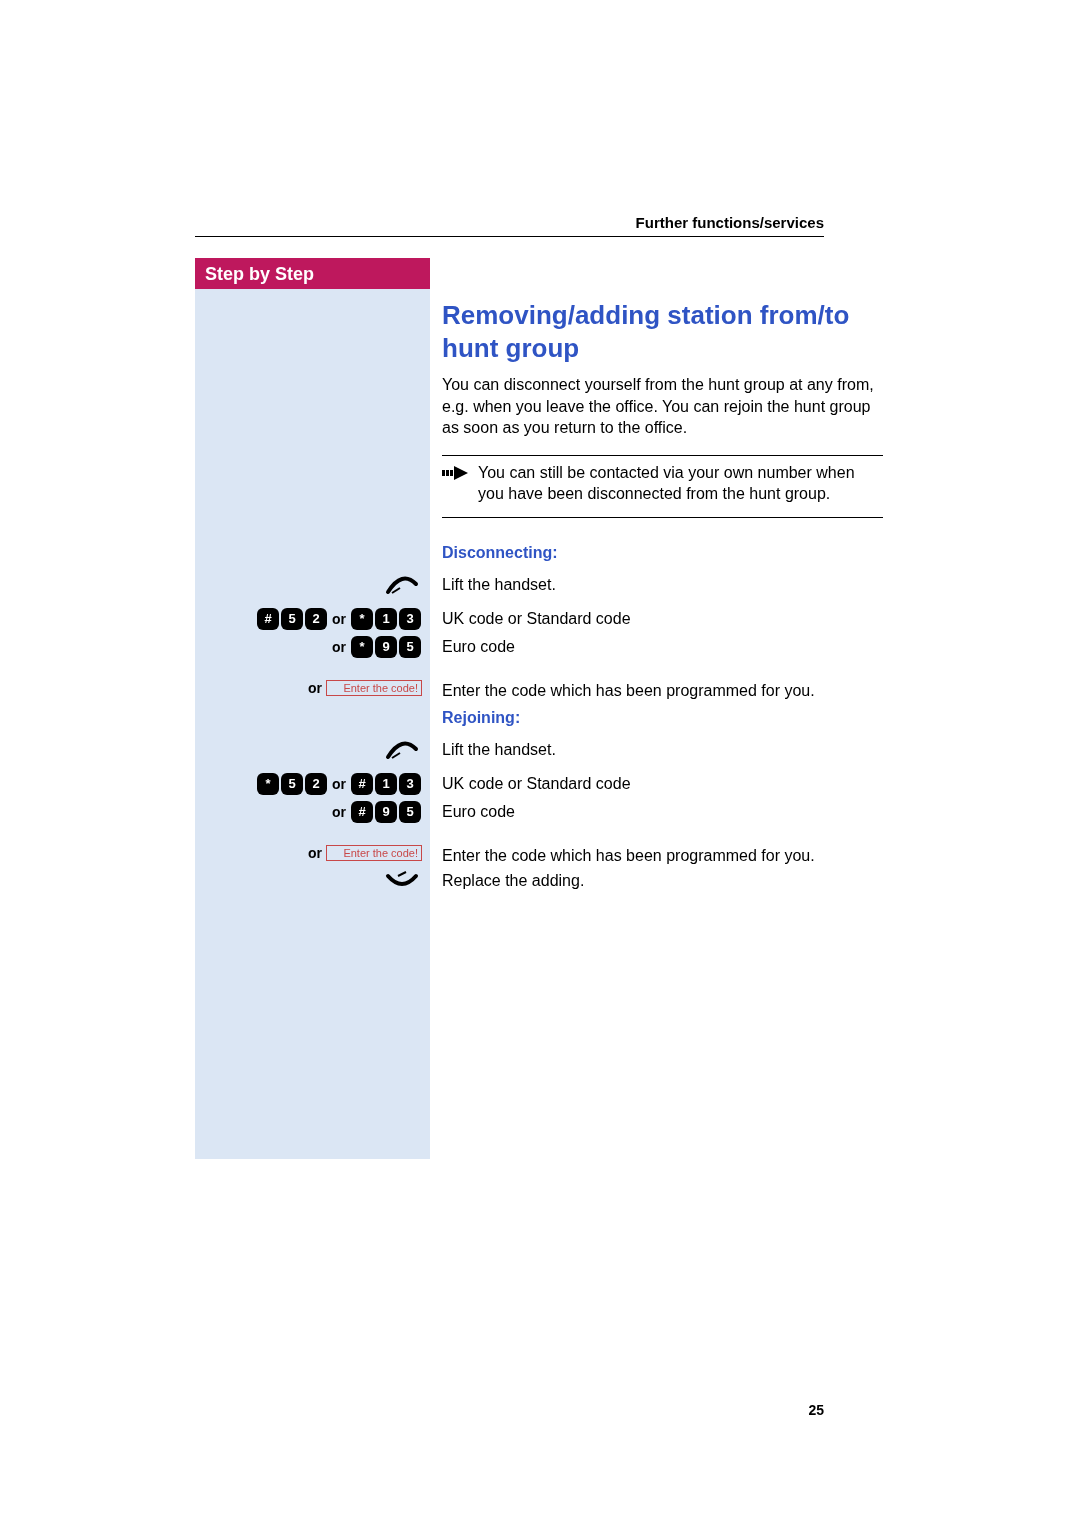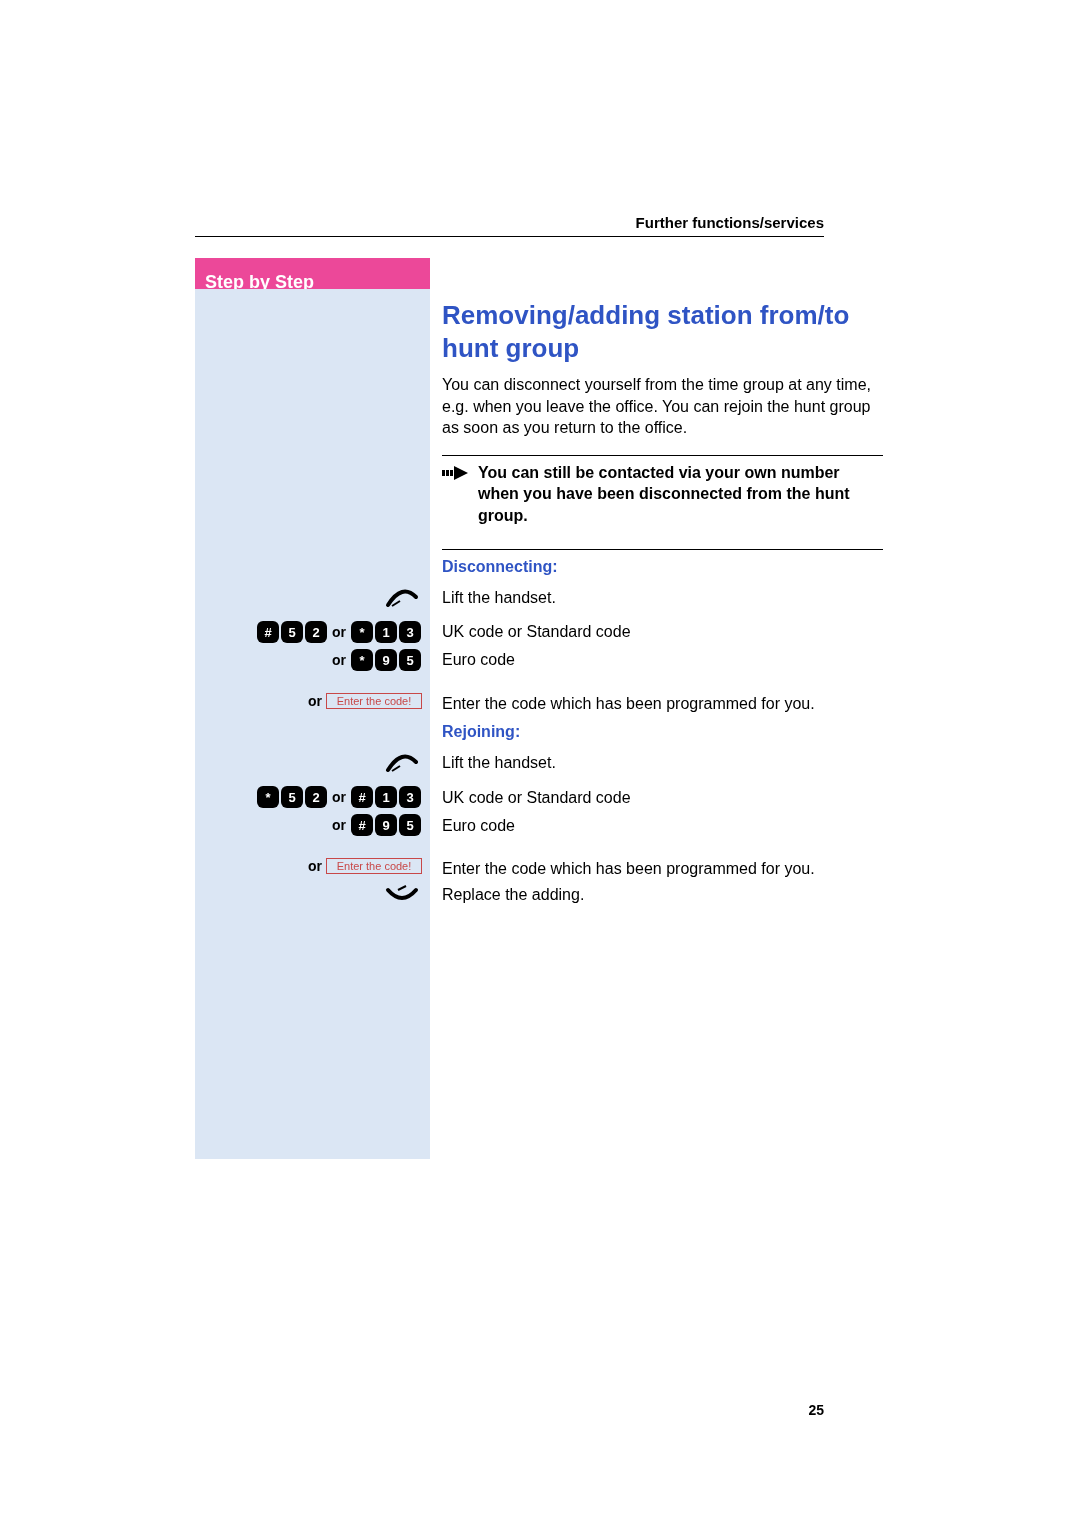--- a/index.html
+++ b/index.html
@@ -29,25 +29,25 @@
     top: 214px;
     font-size: 15px;
     font-weight: bold;
     color: #000;
   }
   .step-bar {
     position: absolute;
     left: 195px;
     top: 258px;
     width: 235px;
-    background: #ec4899;
+    background: #be185d;
     color: #fff;
     font-weight: bold;
     font-size: 18px;
-    padding: 14px 10px 6px 10px;
+    padding: 6px 10px 6px 10px;
     box-sizing: border-box;
   }
   .left-column-bg {
     position: absolute;
     left: 195px;
     top: 289px;
     width: 235px;
     height: 870px;
     background: #dbe6f4;
   }
@@ -90,23 +90,22 @@
     font-weight: bold;
     margin: 10px 0 4px 0;
     line-height: 1.25;
   }
   .body-text {
     margin: 6px 0 12px 0;
   }
   .note-block {
     border-top: 1px solid #000;
     border-bottom: 1px solid #000;
-    padding: 6px 0 22px 0;
-    margin: 4px 0 0 0;
-    font-weight: bold;
+    padding: 6px 0 12px 0;
+    margin: 4px 0 18px 0;
   }
   .note-inner {
     display: flex;
     align-items: flex-start;
   }
   .note-text {
     flex: 1;
     padding-left: 8px;
   }
   .subhead {
@@ -132,21 +131,21 @@
     font-size: 14px;
     margin: 0 4px;
   }
   .display-box {
     display: inline-block;
     border: 1px solid #c84848;
     color: #c84848;
     font-size: 11px;
     padding: 1px 3px;
     width: 88px;
-    text-align: center;
+    text-align: right;
     line-height: 1.1;
   }
   .handset-svg {
     width: 40px;
     height: 22px;
   }
   .arrow-svg {
     width: 28px;
     height: 22px;
   }
@@ -173,21 +172,21 @@
     <div class="row">
       <div class="left"></div>
       <div class="right">
         <h2 class="title">Removing/adding station from/to hunt group</h2>
       </div>
     </div>
 
     <div class="row">
       <div class="left"></div>
       <div class="right">
-        <div class="body-text">You can disconnect yourself from the time group at any time, e.g. when you leave the office. You can rejoin the hunt group as soon as you return to the office.</div>
+        <div class="body-text">You can disconnect yourself from the hunt group at any from, e.g. when you leave the office. You can rejoin the hunt group as soon as you return to the office.</div>
       </div>
     </div>
 
     <div class="row">
       <div class="left"></div>
       <div class="right">
         <div class="note-block">
           <div class="note-inner">
             <span>
               <svg class="arrow-svg" viewBox="0 0 28 22">

